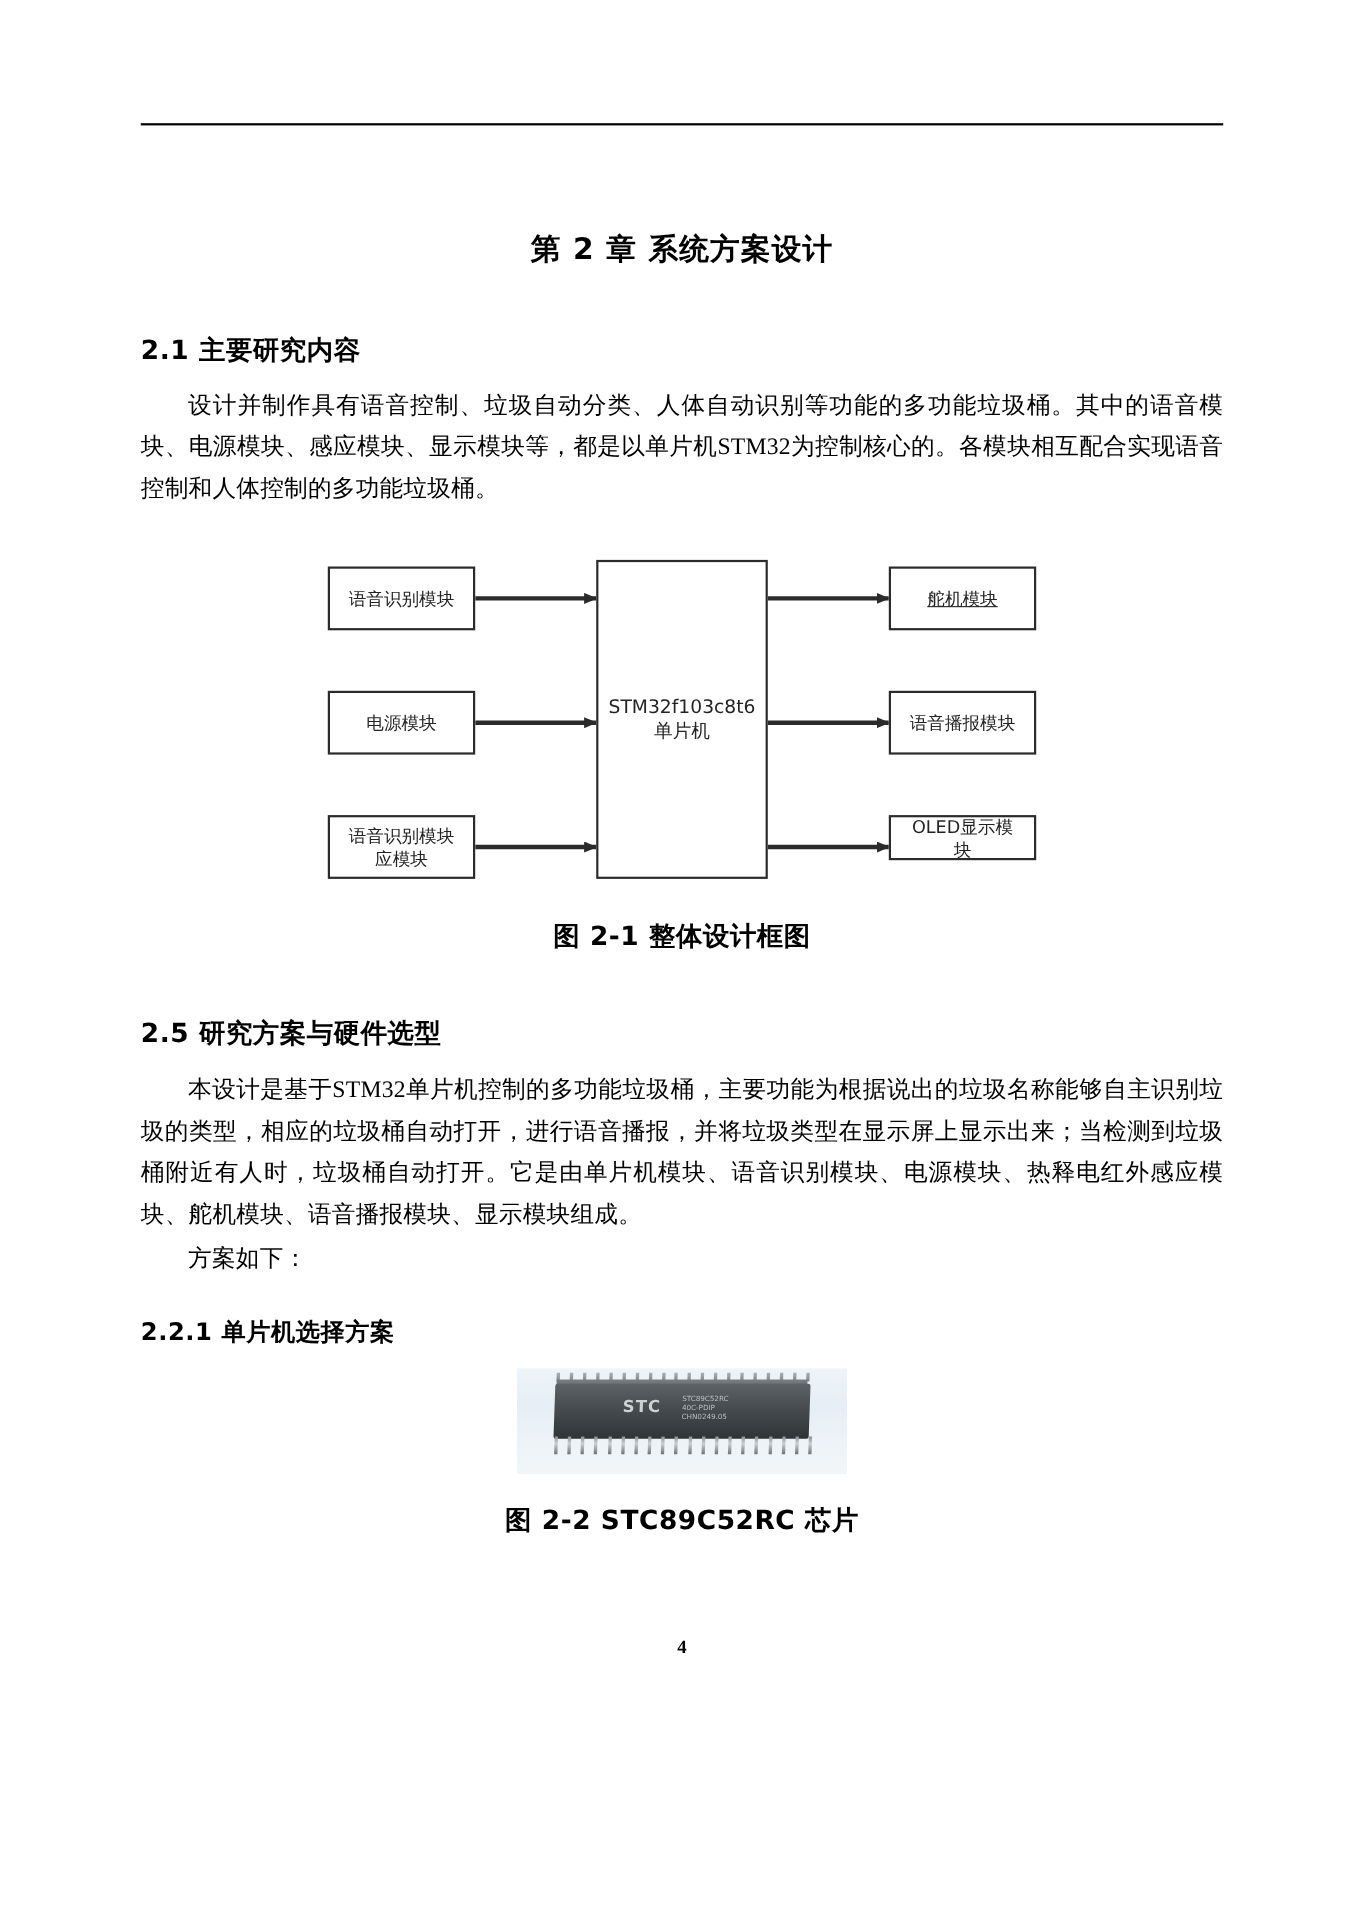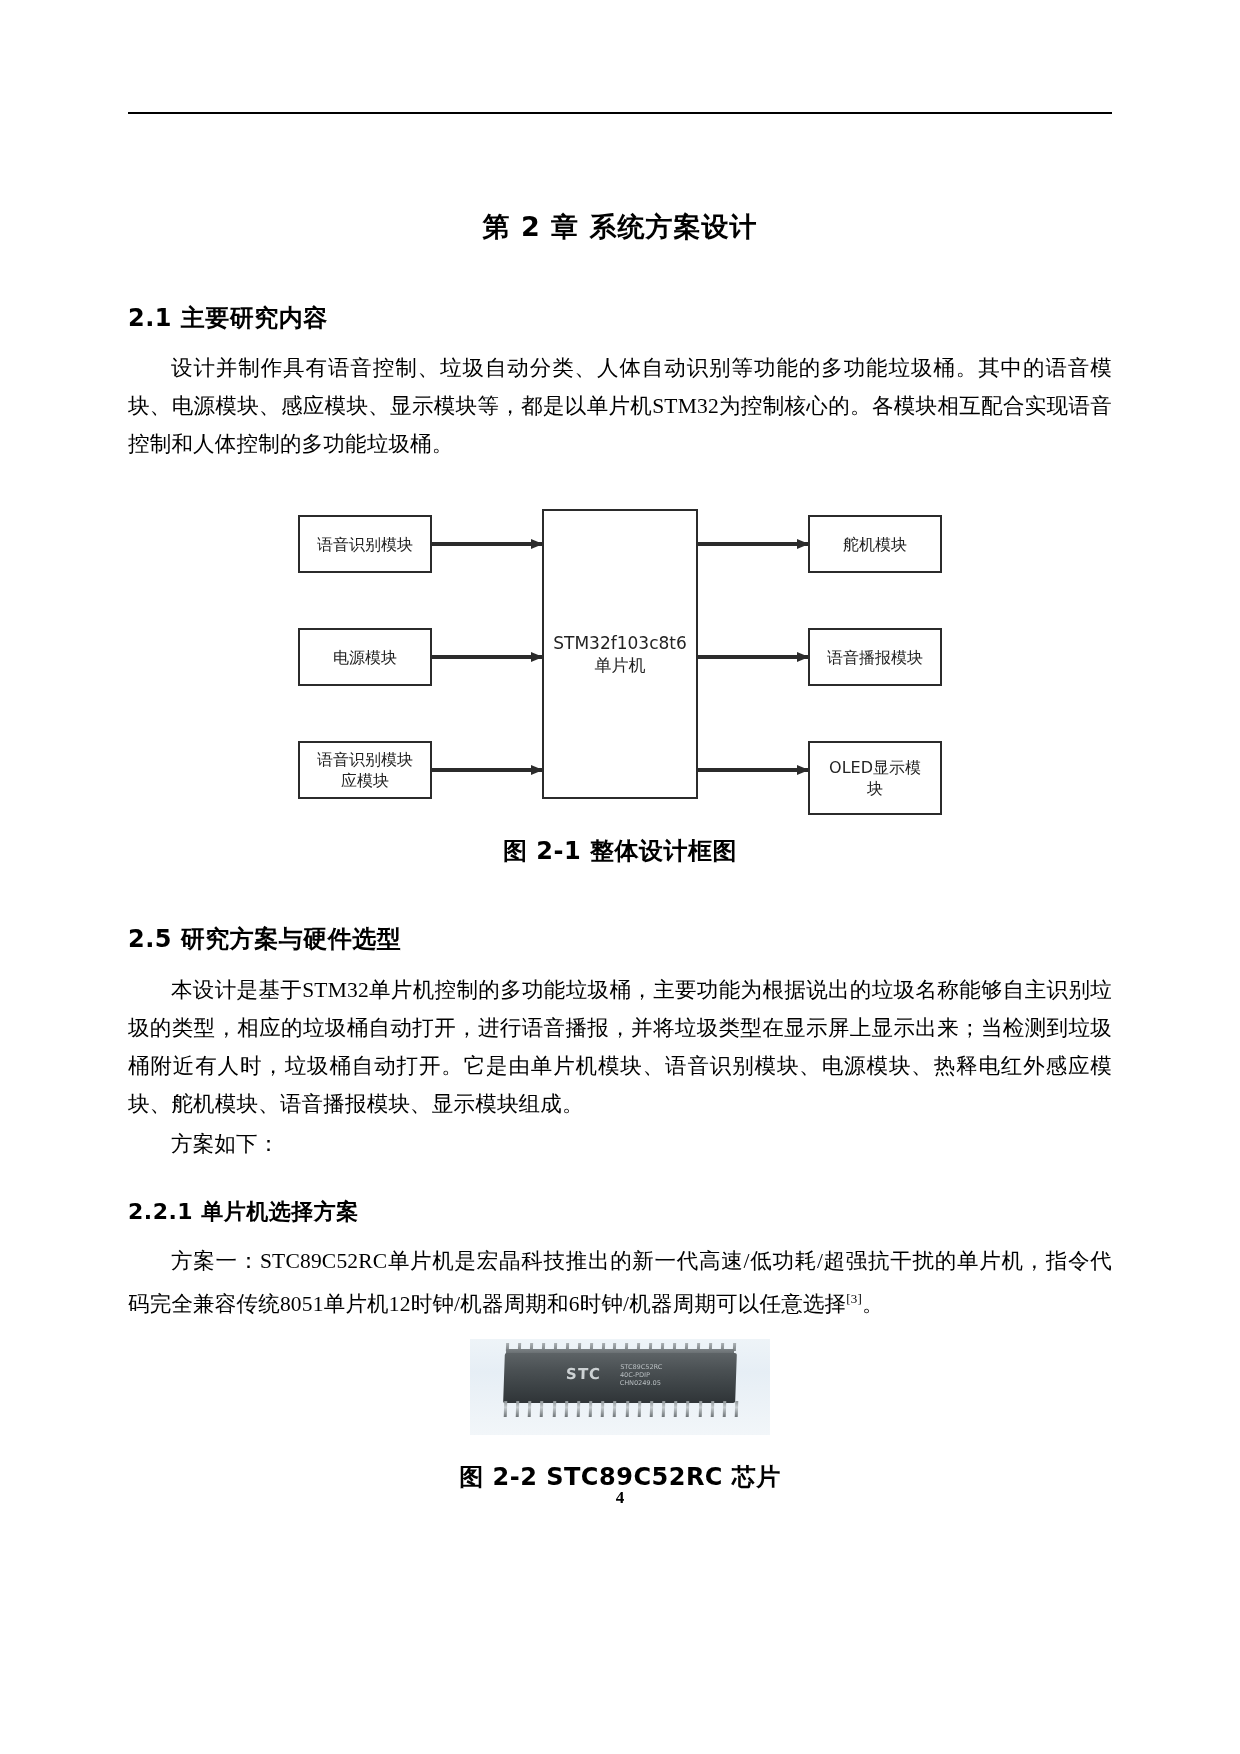--- a/index.html
+++ b/index.html
@@ -262,39 +262,38 @@
       <div class="dbox" style="left:18px; top:18px; width:134px; height:58px;">语音识别模块</div>
 
       <div class="dbox" style="left:18px; top:131px; width:134px; height:58px;">电源模块</div>
 
       <div class="dbox" style="left:18px; top:244px; width:134px; height:58px; white-space:pre-line;">语音识别模块
 应模块</div>
 
       <div class="dbox cpu" style="left:262px; top:12px; width:156px; height:290px; white-space:pre-line;">STM32f103c8t6
 单片机</div>
 
-      <div class="dbox" style="left:528px; top:18px; width:134px; height:58px;">舵机模块</div>
+      <div class="dbox" style="left:528px; top:18px; width:134px; height:58px;text-decoration:underline;">舵机模块</div>
 
       <div class="dbox" style="left:528px; top:131px; width:134px; height:58px;">语音播报模块</div>
 
-      <div class="dbox" style="left:528px; top:244px; width:134px; height:74px; white-space:pre-line;">OLED显示模
+      <div class="dbox" style="left:528px; top:244px; width:134px; height:41px; white-space:pre-line;">OLED显示模
 块</div>
     </div>
 
     <p class="caption">图 2-1  整体设计框图</p>
 
     <h2 class="section-title">2.5  研究方案与硬件选型</h2>
 
     <p class="body-text">本设计是基于STM32单片机控制的多功能垃圾桶，主要功能为根据说出的垃圾名称能够自主识别垃圾的类型，相应的垃圾桶自动打开，进行语音播报，并将垃圾类型在显示屏上显示出来；当检测到垃圾桶附近有人时，垃圾桶自动打开。它是由单片机模块、语音识别模块、电源模块、热释电红外感应模块、舵机模块、语音播报模块、显示模块组成。</p>
 
     <p class="body-text tight">方案如下：</p>
 
     <h3 class="subsection-title">2.2.1 单片机选择方案</h3>
 
-    <p class="body-text"><span>方案一：STC89C52RC单片机是宏晶科技推出的新一代高速/低功耗/超强抗干扰的单片机，指令代码完全兼容传统8051单片机12时钟/机器周期和6时钟/机器周期可以任意选择</span><sup class="ref">[3]</sup><span>。</span></p>
 
     <div class="chip-figure">
       <div class="chip-photo">
         <div class="chip-pins-top">
           <span></span>
             <span></span>
             <span></span>
             <span></span>
             <span></span>
             <span></span>

